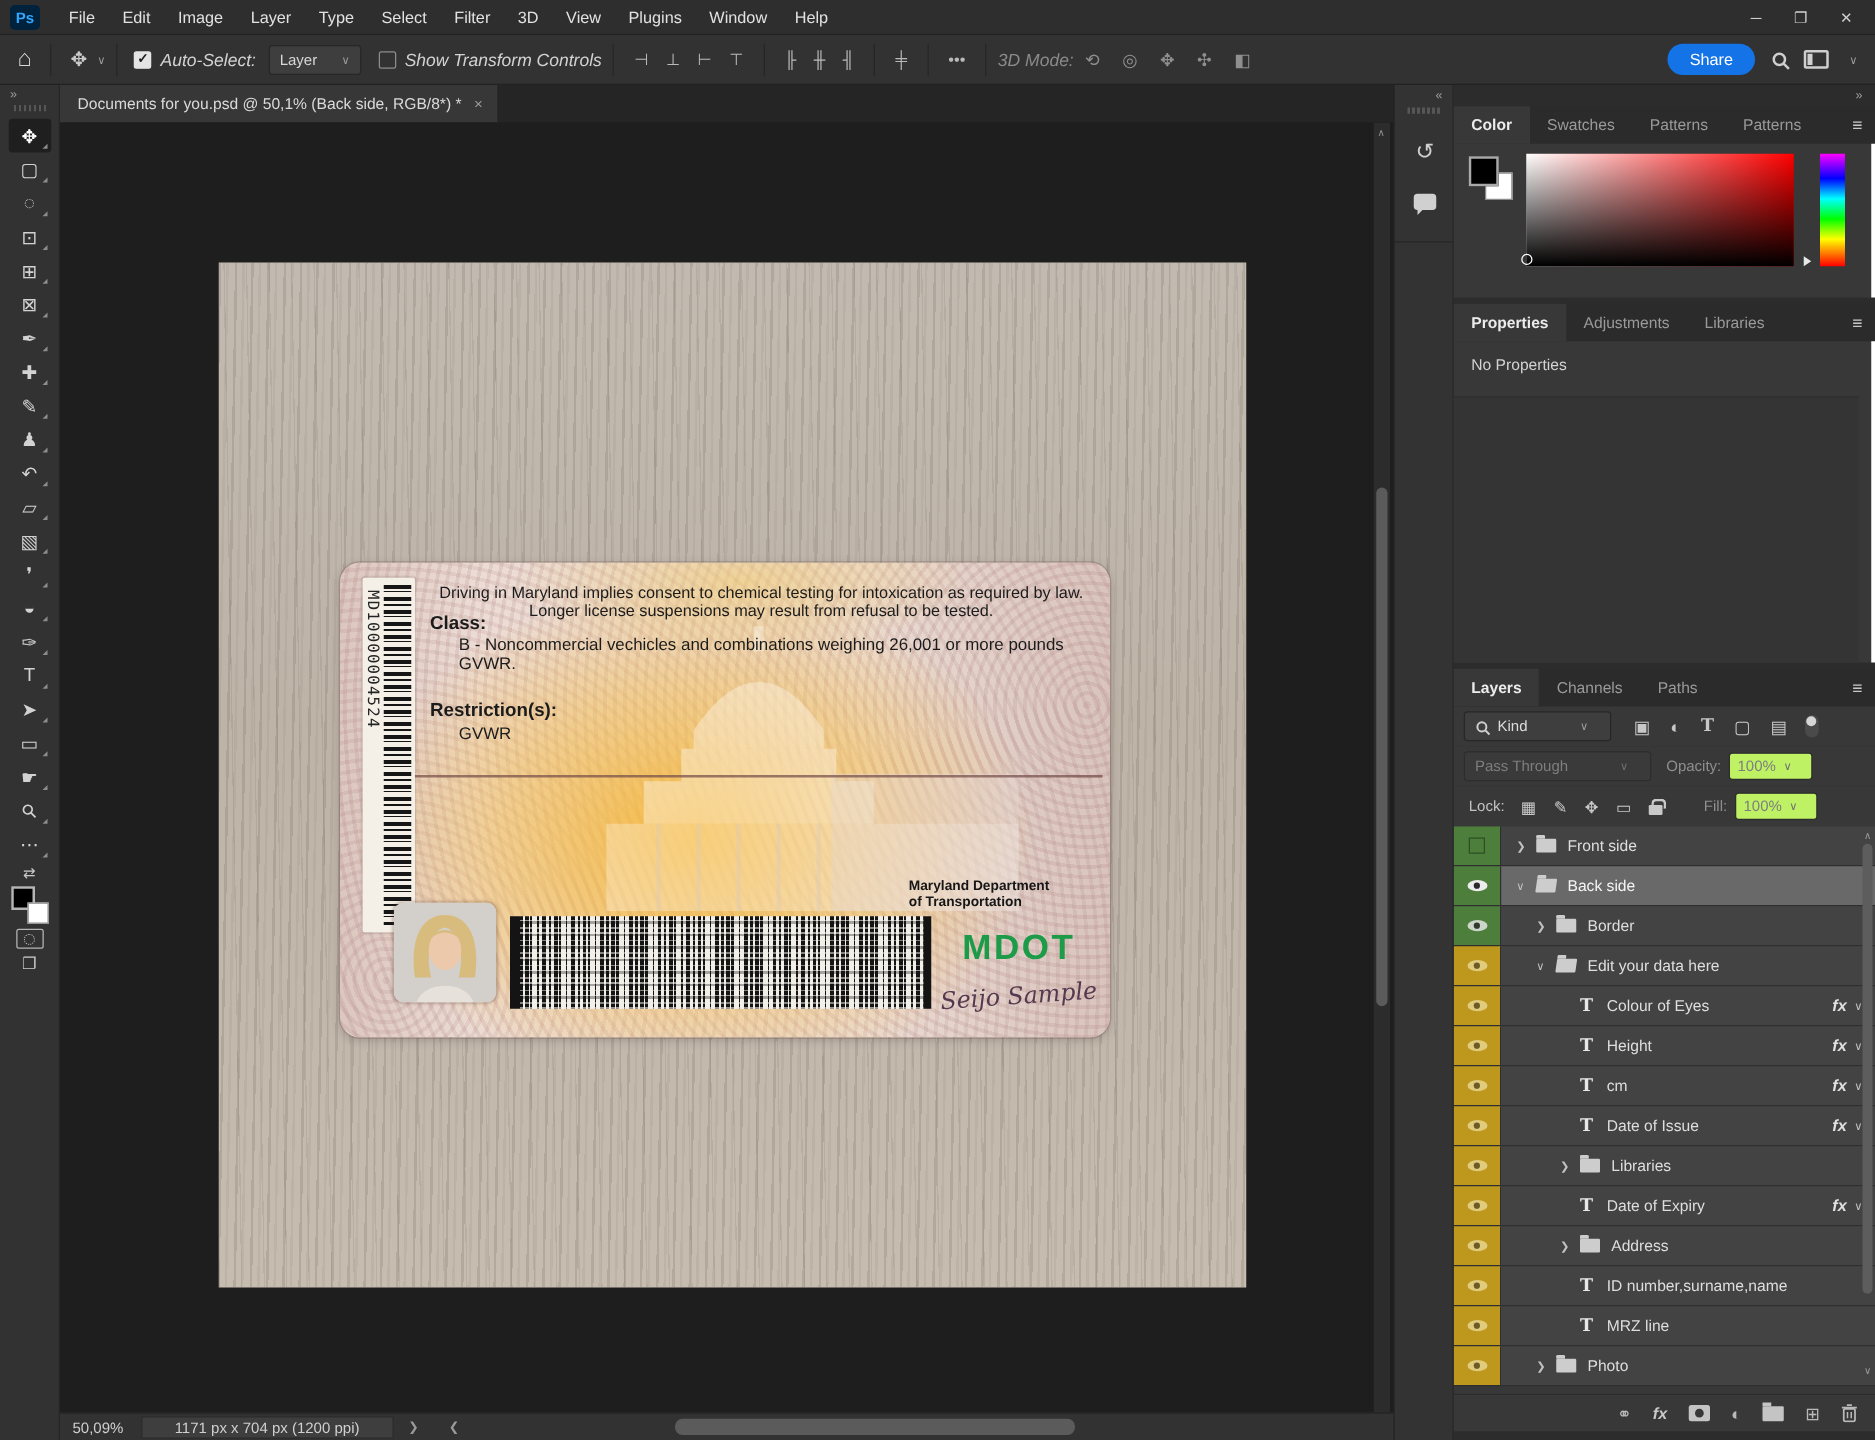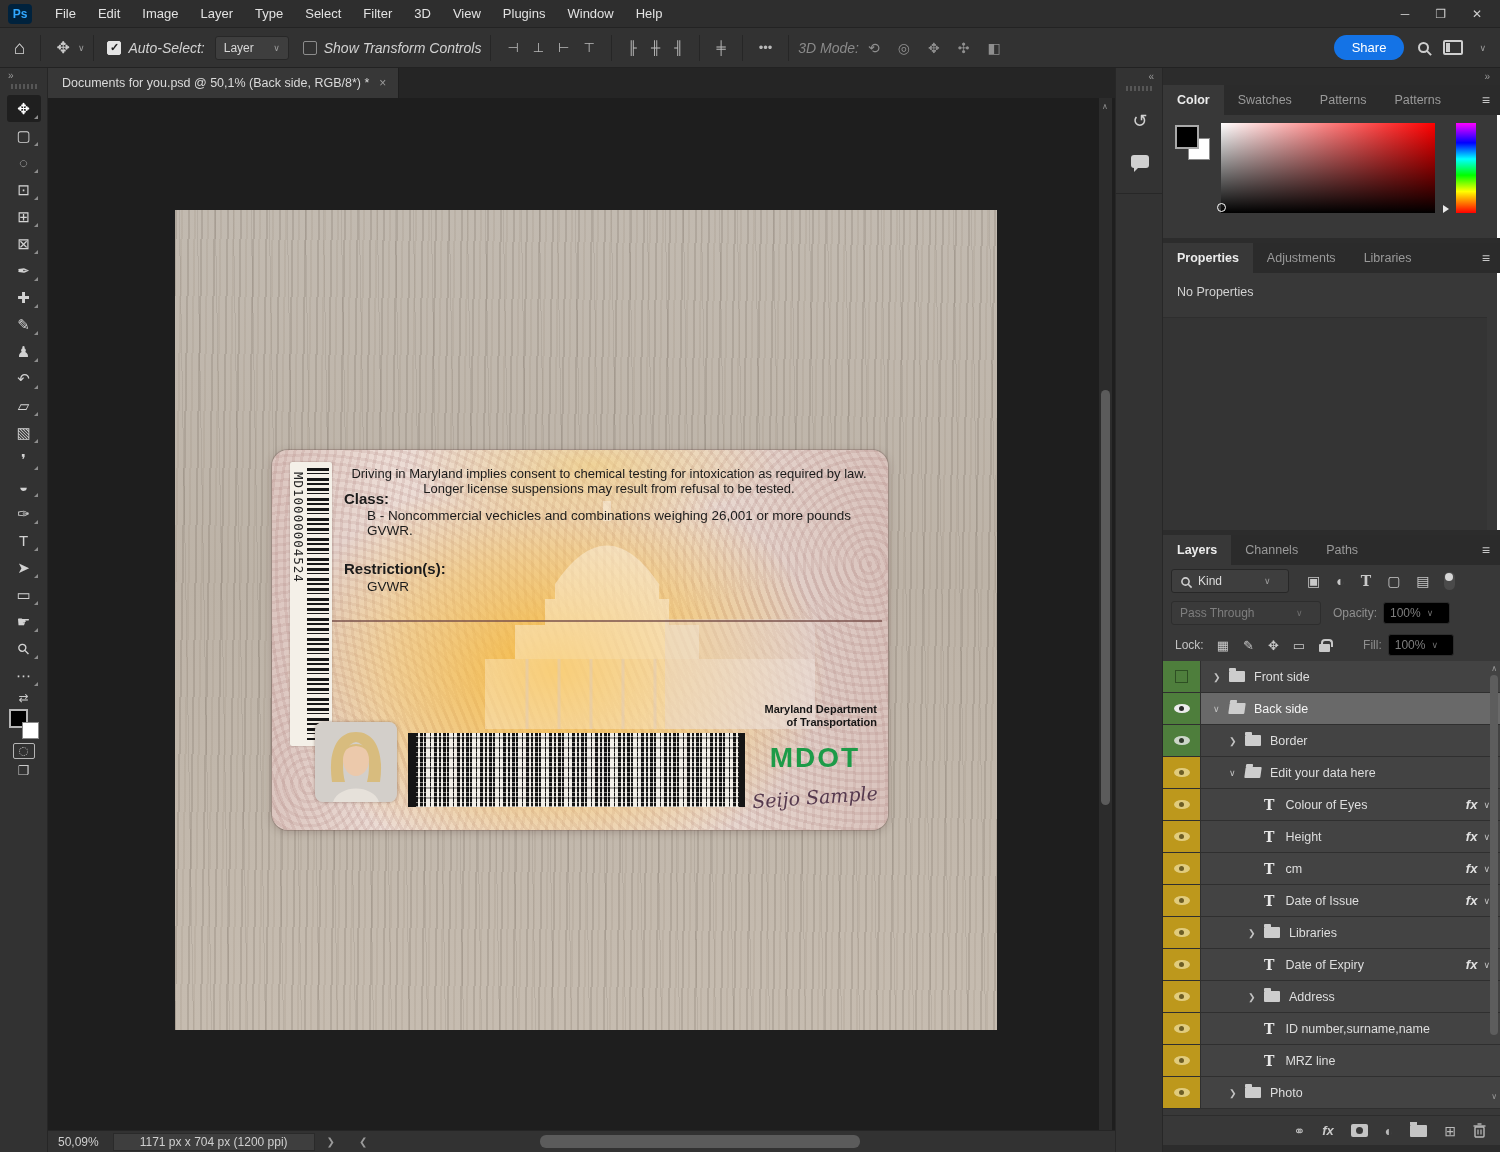--- a/index.html
+++ b/index.html
@@ -111,21 +111,21 @@
     letter-spacing:1px; color:#242424; font-family:"DejaVu Sans Mono", monospace; }
   .photo { position:absolute; left:43px; top:272px; width:82px; height:80px; border-radius:8px; overflow:hidden;
     box-shadow:0 0 3px rgba(90,60,50,.5); }
   .pdf417 { position:absolute; left:136px; top:283px; width:337px; height:74px;
     border-left:8px solid #141414; border-right:6px solid #141414;
     background:
       repeating-linear-gradient(180deg, rgba(242,239,232,0) 0 3px, rgba(242,239,232,.6) 3px 4px,
         rgba(20,20,20,.35) 4px 6px, rgba(242,239,232,0) 6px 9px, rgba(242,239,232,.5) 9px 10px),
       repeating-linear-gradient(90deg,#141414 0 2px,#f2efe8 2px 4px,#141414 4px 7px,#f2efe8 7px 8px,
         #141414 8px 10px,#f2efe8 10px 14px,#141414 14px 15px,#f2efe8 15px 18px,#141414 18px 21px,#f2efe8 21px 23px); }
-  .dept { position:absolute; left:455px; width:150px; top:253px; text-align:right; font-size:11px;
+  .dept { position:absolute; left:455px; width:150px; top:253px; text-align:left; font-size:11px;
     font-weight:bold; color:#161616; line-height:13px; }
   .mdot { position:absolute; left:478px; width:130px; top:292px; text-align:center; font-size:28px;
     font-weight:bold; letter-spacing:2px; color:#1d9b48; }
   .sig { position:absolute; left:468px; width:150px; top:336px; text-align:center;
     font-family:"DejaVu Serif", serif; font-style:italic; font-size:19px; color:#55394e; transform:rotate(-4deg); }
 
   
   .statusbar { position:absolute; left:48px; top:1130px; width:1067px; height:22px; background:#323232;
     border-top:1px solid #252525; display:flex; align-items:center; font-size:12px; color:#cfcfcf; }
   .sb-zoom { padding:0 14px 0 10px; }
@@ -181,21 +181,21 @@
   .kind-dd .mag { transform:scale(.8); border-color:#cfcfcf; }
   .kind-dd .chev { margin-left:auto; font-size:9px; color:#9d9d9d; }
   .fic { color:#c8c8c8; font-size:14px; padding:0 8px; }
   .fic.tt { font-family:"DejaVu Serif", serif; font-weight:bold; }
   .pin { width:11px; height:18px; border-radius:6px; background:#4a4a4a; position:relative; margin-left:6px; }
   .pin::after { content:''; position:absolute; top:1px; left:1.5px; width:8px; height:8px; border-radius:50%; background:#d6d6d6; }
   .blend-dd { display:flex; align-items:center; background:#3a3a3a; border:1px solid #2d2d2d; border-radius:3px;
     height:24px; padding:0 8px; width:150px; color:#7e7e7e; }
   .blend-dd .chev { margin-left:auto; font-size:9px; color:#6f6f6f; }
   .ctl-label { color:#8f8f8f; font-size:12px; padding:0 6px 0 12px; }
-  .val-box { background:#000000; border:1px solid #2d2d2d; border-radius:3px; height:22px; display:flex;
+  .val-box { background:#bef264; border:1px solid #2d2d2d; border-radius:3px; height:22px; display:flex;
     align-items:center; padding:0 6px; color:#7e7e7e; gap:6px; }
   .lock-ic { color:#c8c8c8; font-size:13px; padding:0 7px; }
   .padlock { width:11px; height:8px; background:#c8c8c8; border-radius:1px; position:relative; margin:5px 7px 0 7px; }
   .padlock::before { content:''; position:absolute; top:-5px; left:1.5px; width:8px; height:6px;
     border:2px solid #c8c8c8; border-bottom:none; border-radius:4px 4px 0 0; }
 
   .lrows { position:relative; height:454px; background:#383838; overflow:hidden; }
   .lrow { height:32px; display:flex; border-bottom:1px solid #2f2f2f; }
   .lbl { width:38px; display:flex; align-items:center; justify-content:center; border-right:1px solid #2f2f2f; }
   .lbl.green { background:#4e7e3c; }

